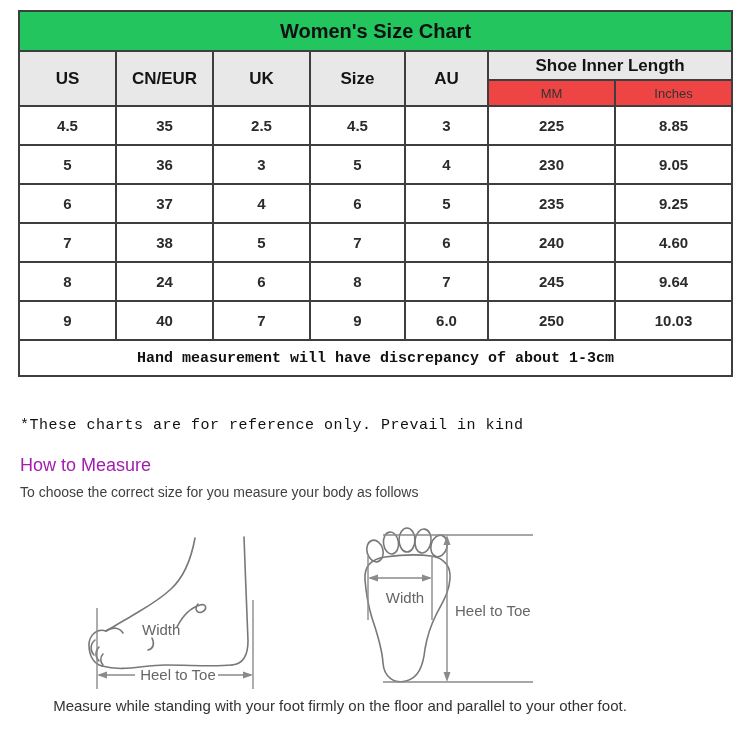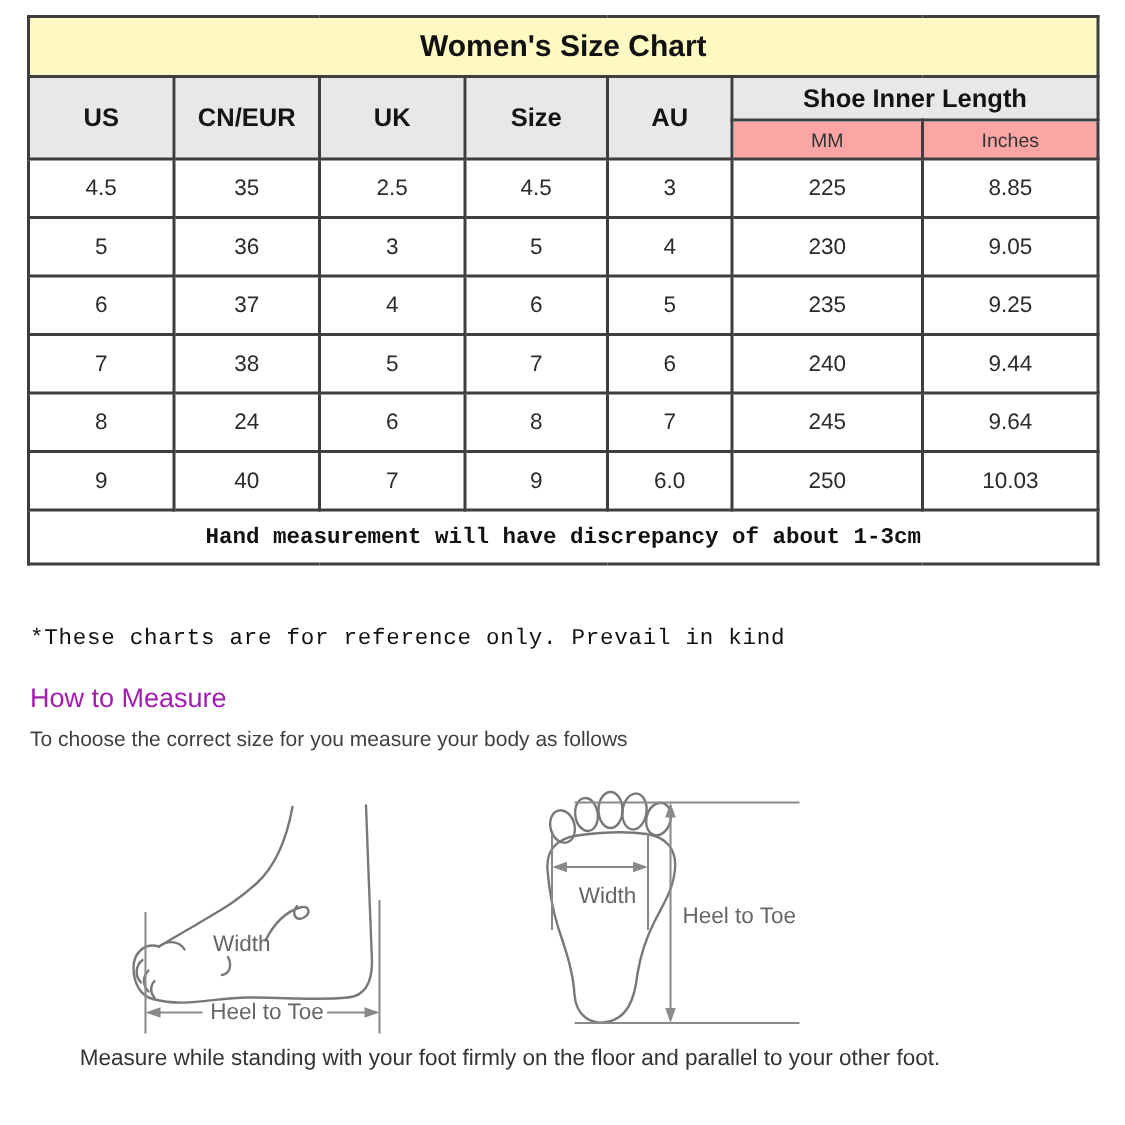--- a/index.html
+++ b/index.html
@@ -3,25 +3,25 @@
 <meta charset="utf-8">
 <style>
   html,body{margin:0;padding:0;background:#ffffff;}
   .sheet{position:relative;width:750px;height:750px;background:#ffffff;overflow:hidden;
          font-family:"Liberation Sans",sans-serif;}
   
   table.size-chart{position:absolute;left:18px;top:10px;width:713px;
     border-collapse:collapse;table-layout:fixed;color:#1c1c1c;}
   table.size-chart td{border:2px solid #3e3e3e;text-align:center;vertical-align:middle;
     padding:0;overflow:hidden;}
-  td.title-cell{height:38px;font-size:20px;font-weight:bold;background:#fef9c3;color:#111;}
+  td.title-cell{height:38px;font-size:20px;font-weight:bold;background:#22c55e;color:#111;}
   td.head-cell{background:#e8e8e8;font-weight:bold;font-size:17px;color:#141414;}
   td.head-top{height:27px;}
-  td.head-sub{height:24px;background:#fca5a5;font-weight:normal;font-size:13px;color:#333;}
-  td.body-cell{height:37px;font-size:15px;color:#2b2b2b;background:#fff;}
+  td.head-sub{height:24px;background:#ef4444;font-weight:normal;font-size:13px;color:#333;}
+  td.body-cell{height:37px;font-size:15px;color:#2b2b2b;background:#fff;font-weight:bold;}
   td.foot-cell{height:34px;font-family:"Liberation Mono","DejaVu Sans Mono",monospace;
     font-weight:bold;font-size:15px;color:#111;background:#fff;margin-left:40px;}
   
   .ref-note{position:absolute;left:20px;top:417px;
     font-family:"Liberation Mono","DejaVu Sans Mono",monospace;
     font-weight:normal;font-size:15px;color:#111;letter-spacing:.5px;}
   .howto-head{position:absolute;left:20px;top:455px;font-size:18px;color:#a21caf;}
   .howto-sub{position:absolute;left:20px;top:484px;font-size:14px;color:#3f3f3f;}
   
   .diag{position:absolute;}
@@ -89,21 +89,21 @@
         <td class="body-cell">235</td>
         <td class="body-cell">9.25</td>
       </tr>
       <tr>
         <td class="body-cell">7</td>
         <td class="body-cell">38</td>
         <td class="body-cell">5</td>
         <td class="body-cell">7</td>
         <td class="body-cell">6</td>
         <td class="body-cell">240</td>
-        <td class="body-cell">9.44</td>
+        <td class="body-cell">4.60</td>
       </tr>
       <tr>
         <td class="body-cell">8</td>
         <td class="body-cell">24</td>
         <td class="body-cell">6</td>
         <td class="body-cell">8</td>
         <td class="body-cell">7</td>
         <td class="body-cell">245</td>
         <td class="body-cell">9.64</td>
       </tr>

